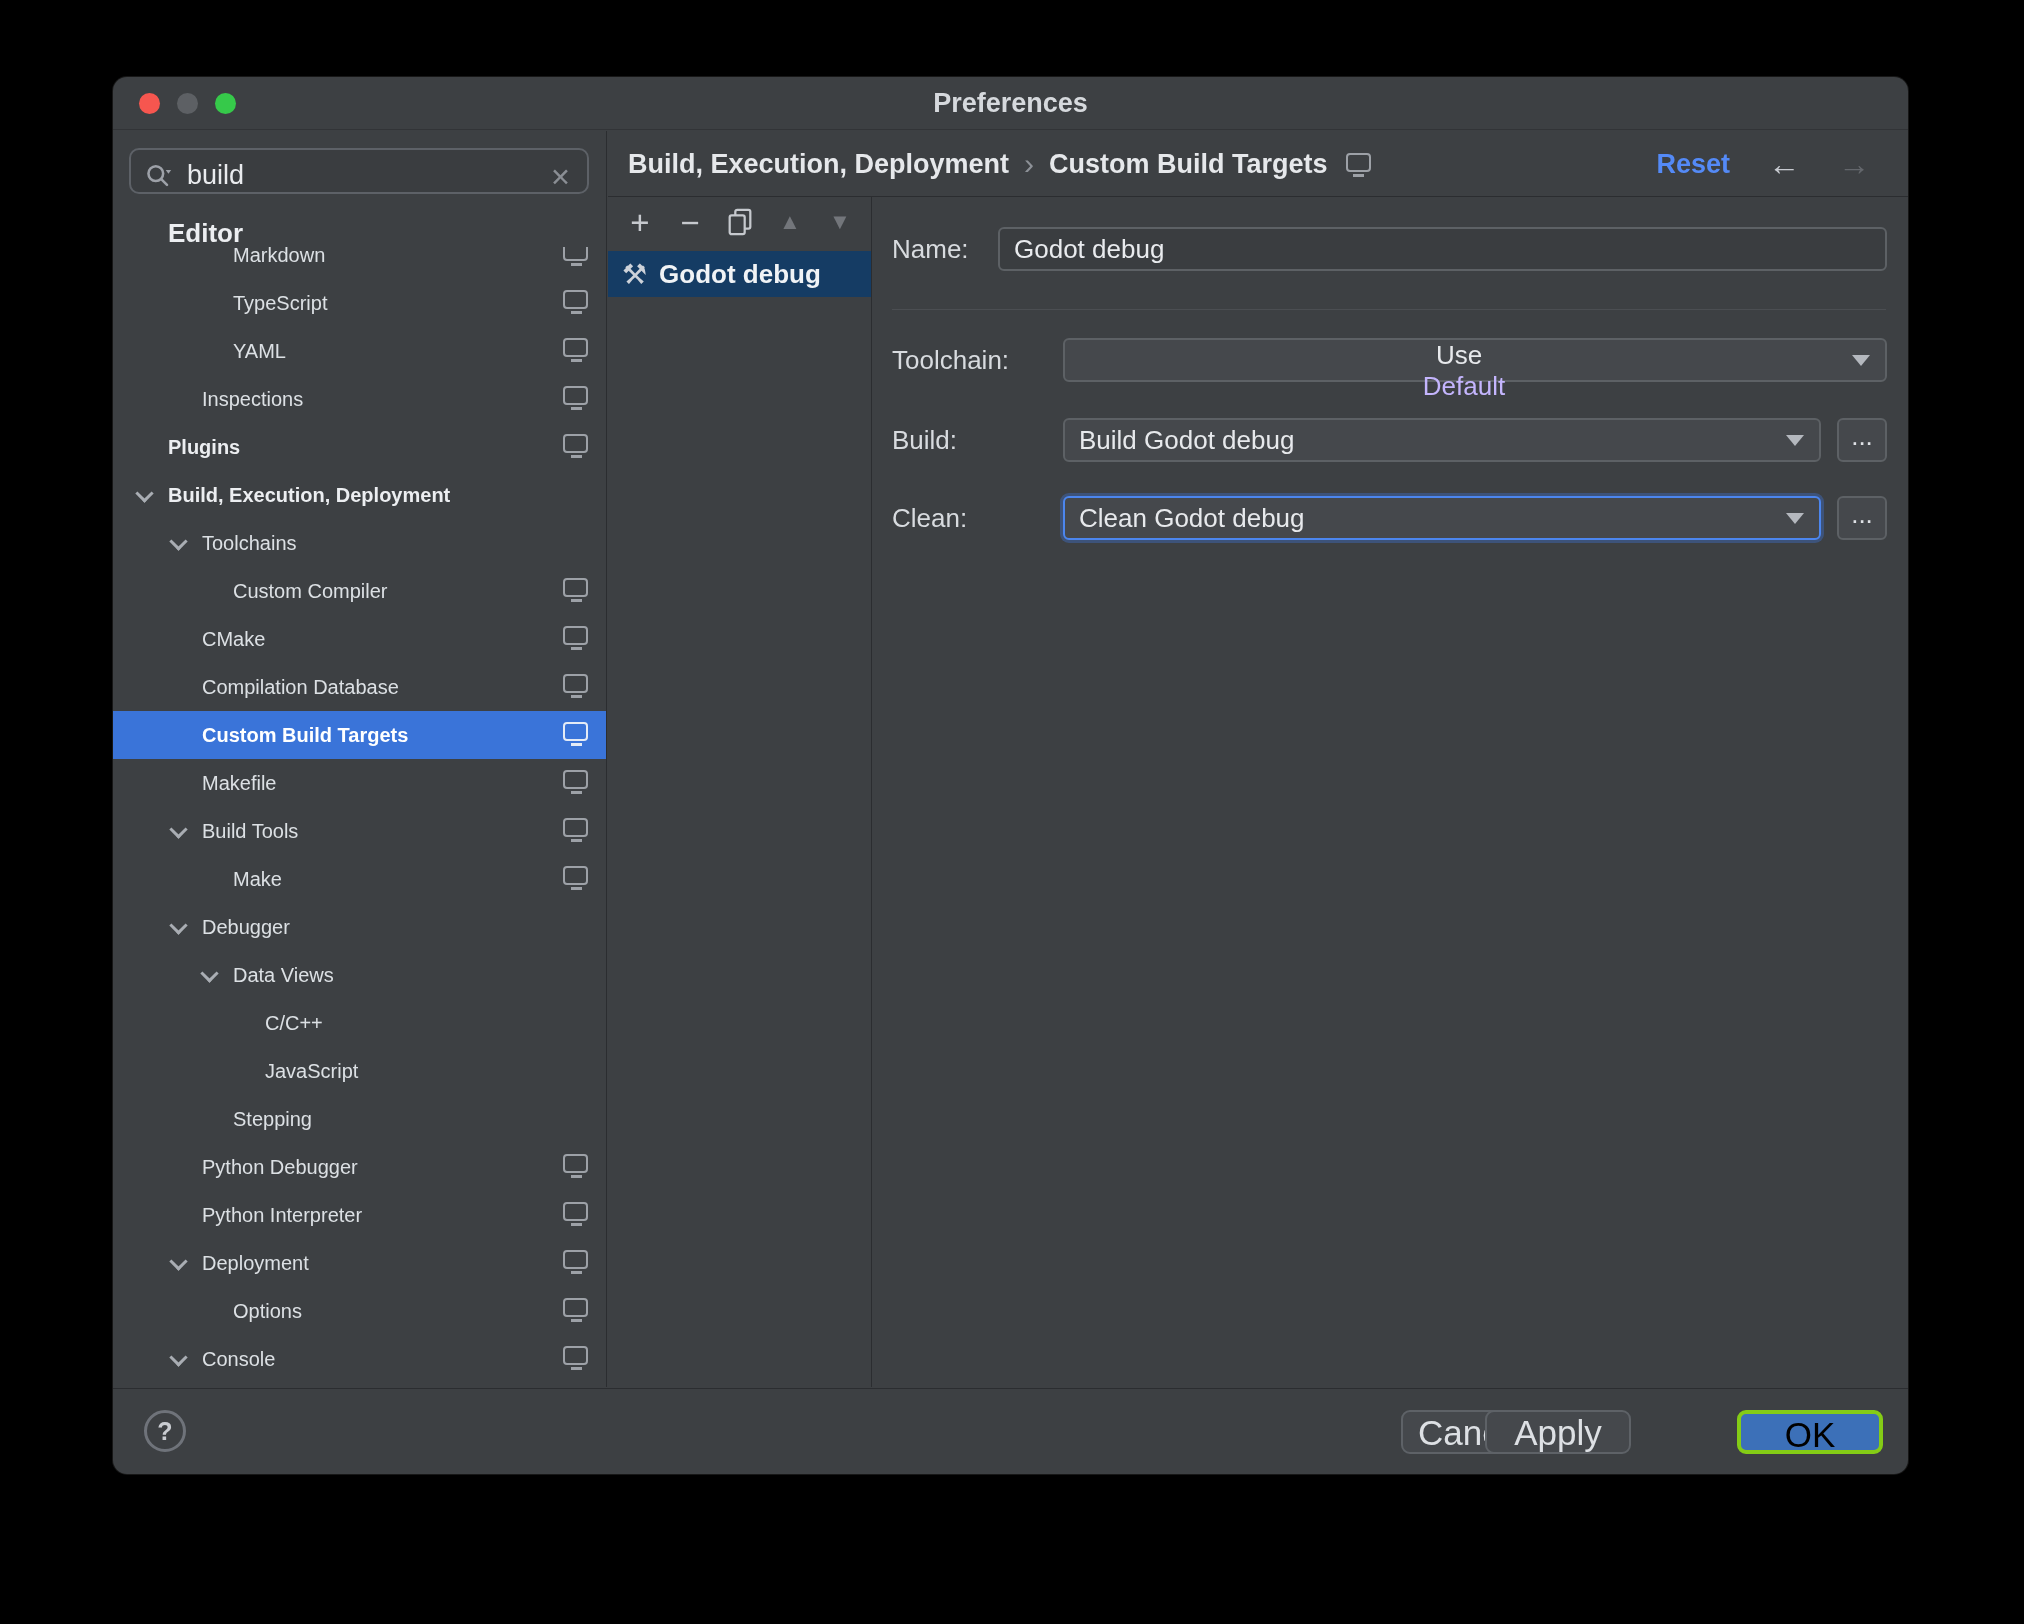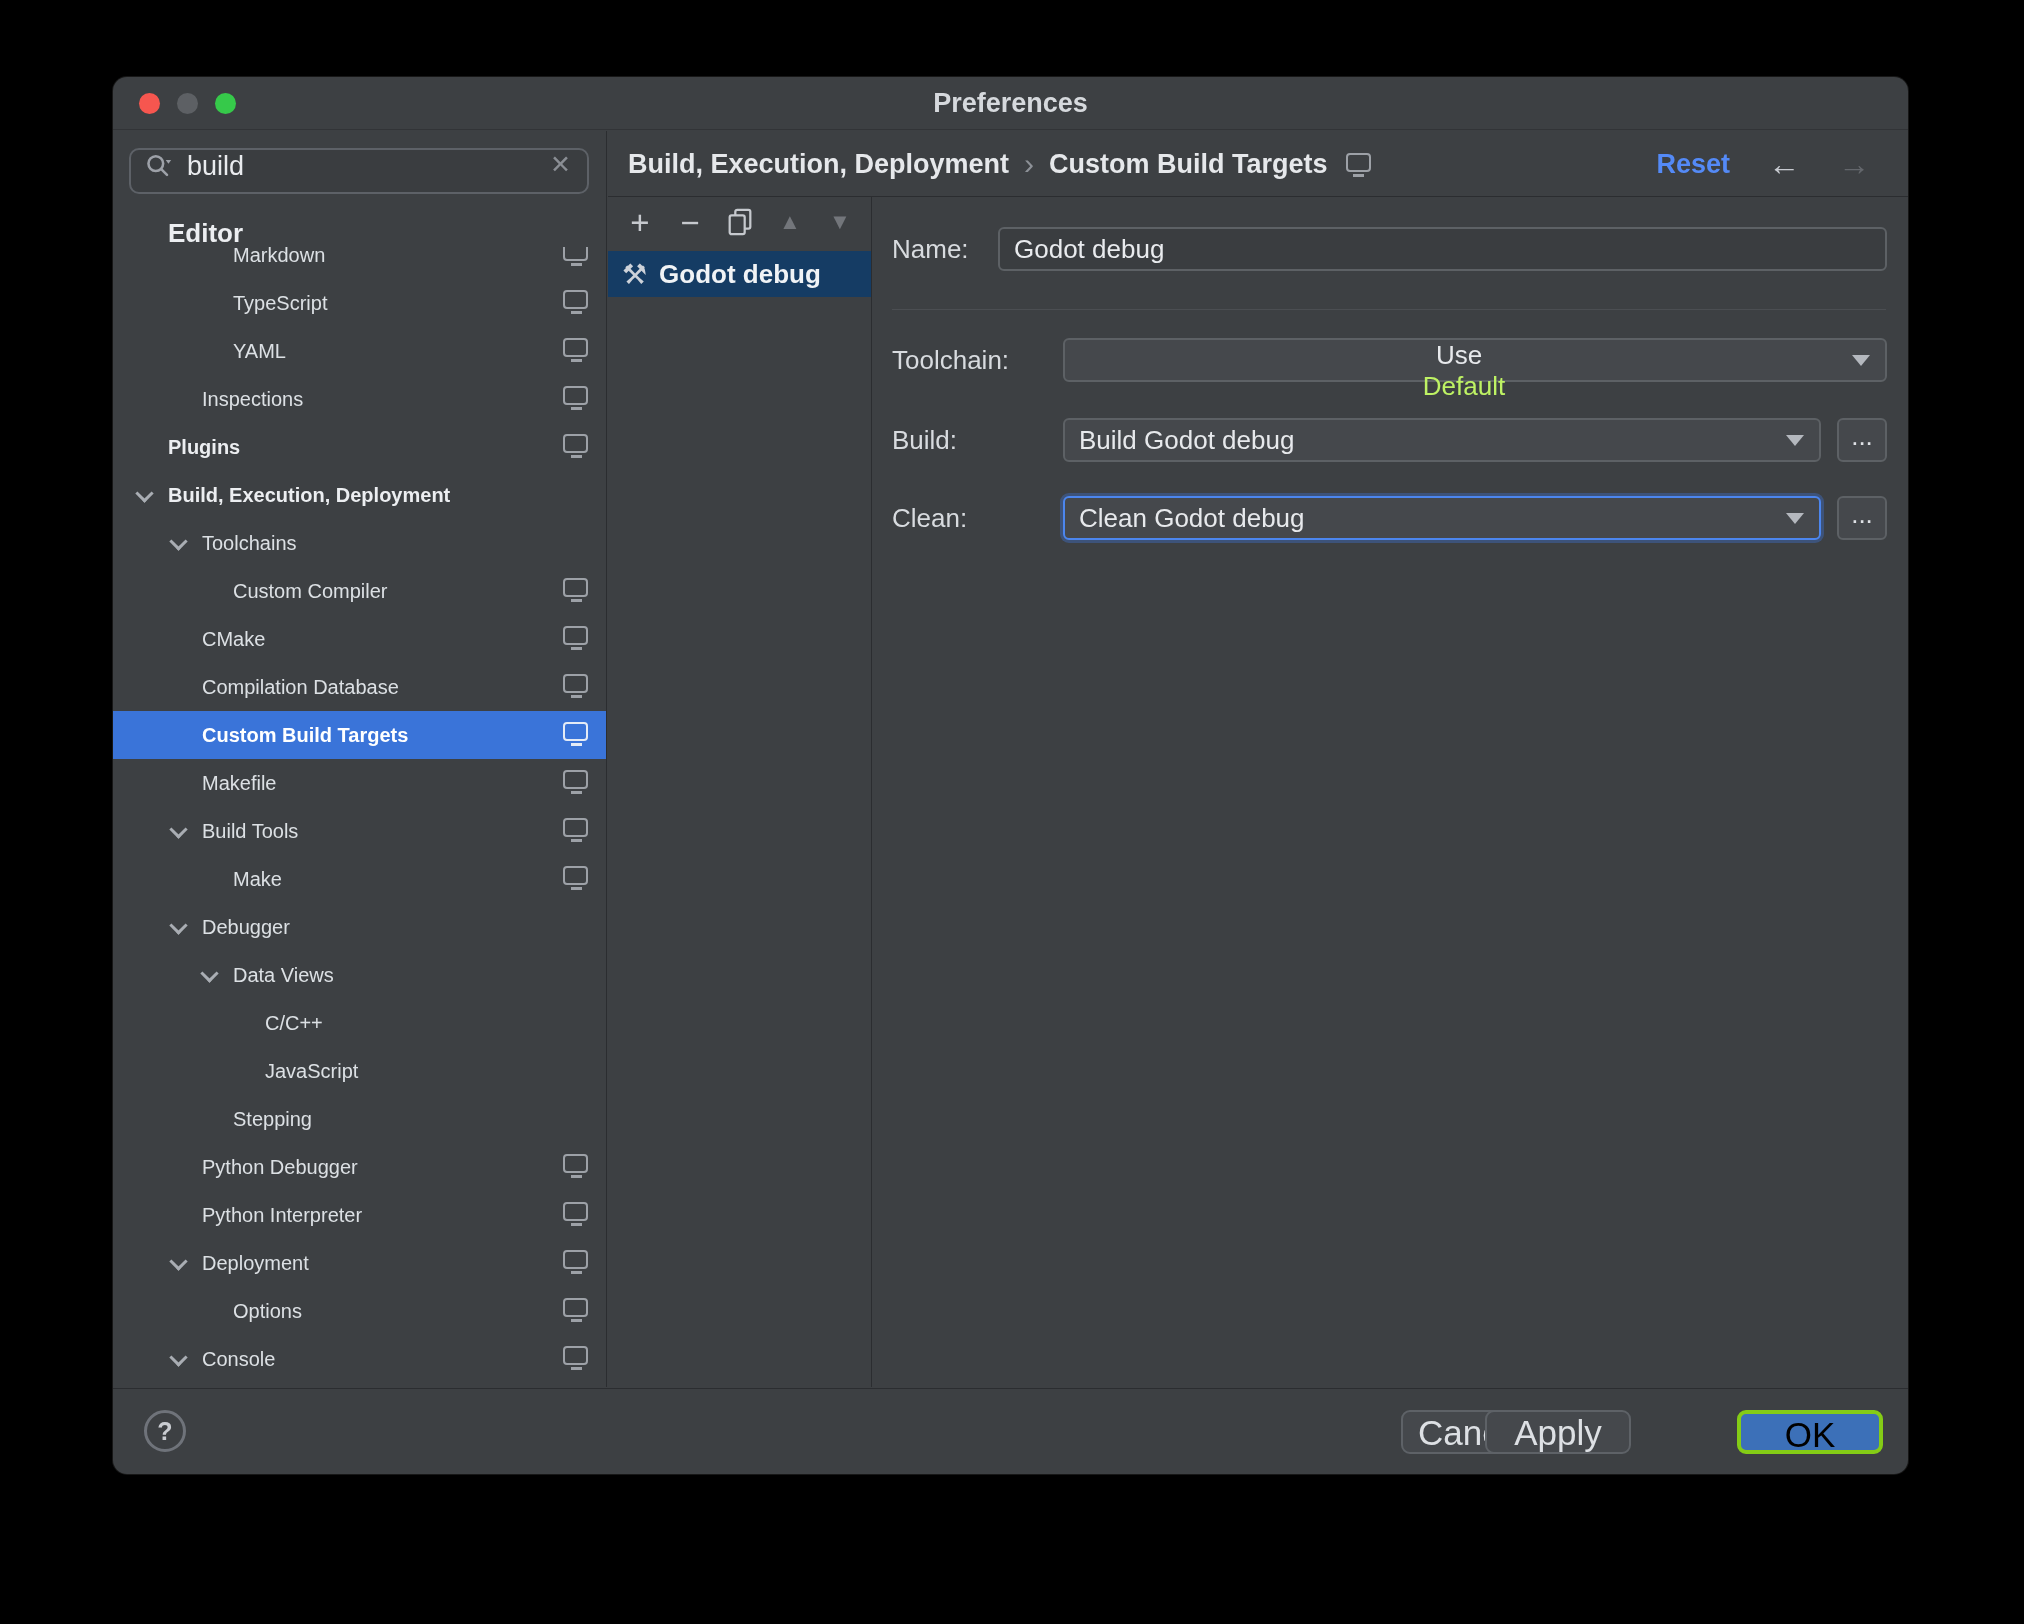--- a/index.html
+++ b/index.html
@@ -5,21 +5,21 @@
   html,body{margin:0;padding:0;background:#000;width:2024px;height:1624px;font-family:"Liberation Sans",sans-serif;-webkit-font-smoothing:antialiased;}
   *{box-sizing:border-box;}
   .window{position:absolute;left:113px;top:77px;width:1795px;height:1397px;background:#3d4043;border-radius:14px;overflow:hidden;box-shadow:0 0 0 1px rgba(255,255,255,0.09),0 40px 90px rgba(0,0,0,0.65);}
   
   .titlebar{position:absolute;top:0;left:0;right:0;height:53px;border-bottom:1px solid #323437;}
   .title{line-height:53px;text-align:center;color:#d6d9dd;font-weight:700;font-size:27px;}
   .lights{position:absolute;left:26px;top:0;height:53px;display:flex;align-items:center;gap:17px;}
   .light{width:21px;height:21px;border-radius:50%;}
   
   .sidebar{position:absolute;top:54px;left:0;width:494px;bottom:87px;border-right:1px solid #2b2d30;overflow:hidden;}
-  .search-box{position:absolute;top:17px;left:16px;width:460px;height:46px;background:#3a3d40;border:2px solid #5d6167;border-radius:10px;display:flex;align-items:flex-start;padding:0 12px;}
+  .search-box{position:absolute;top:17px;left:16px;width:460px;height:46px;background:#3a3d40;border:2px solid #5d6167;border-radius:10px;display:flex;align-items:flex-end;padding:0 12px;}
   .search-icon{display:flex;align-items:center;margin-right:10px;}
   .search-input{flex:1;background:transparent;border:none;outline:none;color:#e9ebee;font-size:27px;font-family:"Liberation Sans",sans-serif;min-width:0;}
   .clear-icon{color:#8a8e94;font-size:25px;cursor:pointer;padding:0 4px;}
   .tree{position:absolute;top:100px;left:0;right:0;z-index:1;}
   .tree-row{position:relative;height:48px;line-height:48px;font-size:20px;color:#dce0e4;white-space:nowrap;cursor:default;}
   .tree-row.bold .tree-label{font-weight:700;color:#eceef1;}
   .tree-row.selected{background:#3a74d9;}
   .tree-row.selected .tree-label{color:#ffffff;font-weight:700;}
   .tree-label{display:inline-block;}
   .chev{position:absolute;top:16px;width:13px;height:13px;border-left:3px solid #a9adb3;border-bottom:3px solid #a9adb3;transform:rotate(-45deg);}
@@ -51,21 +51,21 @@
   
   .form-panel{position:absolute;left:760px;top:120px;right:0;bottom:87px;}
   .f-label{position:absolute;left:19px;height:44px;line-height:44px;font-size:26px;color:#d8dbdf;}
   .name-label{top:30px;}
   .toolchain-label{top:141px;}
   .build-label{top:221px;}
   .clean-label{top:299px;}
   .name-input{position:absolute;left:125px;top:30px;width:889px;height:44px;background:#3a3d40;border:2px solid #5d6165;border-radius:6px;color:#e9ebee;font-size:26px;font-family:"Liberation Sans",sans-serif;padding:0 14px;outline:none;}
   .form-sep{position:absolute;left:19px;right:22px;top:112px;height:1px;background:#4b4e52;}
   .combo{position:absolute;height:44px;background:#45484c;border:2px solid #5d6165;border-radius:6px;display:flex;align-items:center;padding:0 46px 0 14px;font-size:26px;color:#e7e9ec;cursor:pointer;}
-  .combo .dim{color:#bef264;margin-left:10px;}
+  .combo .dim{color:#c4b5fd;margin-left:10px;}
   .combo-arrow{position:absolute;right:15px;top:50%;margin-top:-5px;width:0;height:0;border-left:9px solid transparent;border-right:9px solid transparent;border-top:11px solid #b4b8be;}
   .toolchain-combo{left:190px;top:141px;width:824px;flex-direction:column;}
   .build-combo{left:190px;top:221px;width:758px;}
   .clean-combo{left:190px;top:299px;width:758px;border:2px solid #4c86ee;box-shadow:0 0 0 3px rgba(62,120,226,0.35);}
   .more-btn{position:absolute;width:50px;height:44px;background:#45484c;border:2px solid #5d6165;border-radius:6px;color:#dfe2e6;font-size:26px;display:flex;align-items:center;justify-content:center;cursor:pointer;padding-bottom:8px;}
   .build-more{left:964px;top:221px;}
   .clean-more{left:964px;top:299px;}
   
   .footer{position:absolute;left:0;right:0;bottom:0;height:86px;border-top:1px solid #2b2d30;}
   .help-btn{position:absolute;left:31px;top:21px;width:42px;height:42px;border:3px solid #6f737a;border-radius:50%;color:#c9ccd1;font-size:25px;font-weight:700;display:flex;align-items:center;justify-content:center;cursor:pointer;}

